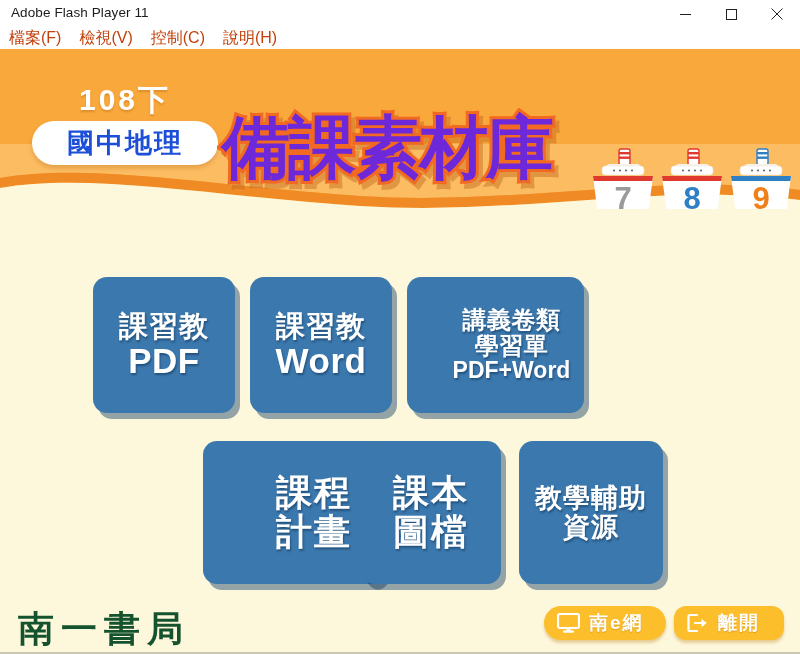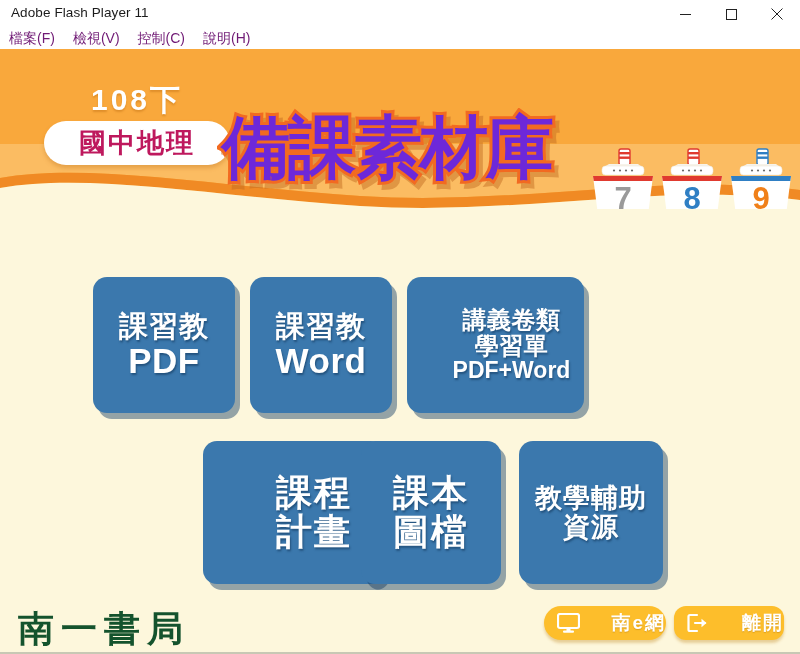--- a/index.html
+++ b/index.html
@@ -24,21 +24,21 @@
     width:46px;height:28px;display:flex;align-items:center;justify-content:center;
     cursor:default;
   }
   .winbtn svg{display:block;}
 
   .menubar{
     position:absolute;left:0;top:28px;width:800px;height:21px;
     background:#ffffff;display:flex;align-items:center;
   }
   .menuitem{
-    font-size:14px;color:#701a75;padding:0 9px;white-space:nowrap;cursor:default;
+    font-size:16px;color:#c2410c;padding:0 9px;white-space:nowrap;cursor:default;
   }
   .menuitem:first-child{padding-left:9px;}
 
   
   .stage{
     position:absolute;left:0;top:49px;width:800px;height:605px;
     background:#fdf7dc;overflow:hidden;
   }
   .stage-border-bottom{
     position:absolute;left:0;bottom:0;width:800px;height:2px;background:#c8c8b4;
@@ -47,33 +47,33 @@
   
   .header{
     position:absolute;left:0;top:0;width:800px;height:160px;overflow:hidden;
   }
   .header-fill{
     position:absolute;left:0;top:0;width:800px;height:160px;background:#f9a83c;
   }
   .header-wave{position:absolute;left:0;top:95px;width:800px;height:80px;}
 
   
-  .badge-block{position:absolute;left:22px;top:36px;width:230px;}
+  .badge-block{position:absolute;left:10px;top:36px;width:230px;}
   .term-label{
     text-align:center;font-size:30px;font-weight:bold;color:#ffffff;
     letter-spacing:3px;line-height:1;
     text-shadow:0 2px 2px rgba(190,110,20,.45);
   }
   .subject-pill{
     margin:6px auto 0;width:186px;height:44px;border-radius:24px;
     background:#ffffff;display:flex;align-items:center;justify-content:center;
     box-shadow:0 3px 4px rgba(185,110,25,.35);
   }
   .subject-text{
-    font-size:27px;font-weight:bold;color:#be185d;letter-spacing:2px;line-height:1;
+    font-size:27px;font-weight:bold;color:#1d4ed8;letter-spacing:2px;line-height:1;
   }
 
   
   .main-title{
     position:absolute;left:222px;top:64px;
     font-size:68px;font-weight:bold;line-height:1;letter-spacing:-2px;
     color:#6d28d9;white-space:nowrap;
     -webkit-text-stroke:6px #f26a21;
     paint-order:stroke fill;
     filter:drop-shadow(4px 5px 0 rgba(190,105,30,.45));
@@ -112,21 +112,21 @@
   
   .brand-logo{
     position:absolute;left:18px;top:556px;
     font-size:36px;font-weight:bold;color:#14532d;letter-spacing:7px;
     font-family:"DejaVu Serif","Liberation Serif",serif;
     white-space:nowrap;
   }
   .footer-btn{
     position:absolute;top:557px;height:34px;border-radius:18px;
     background:#fdbe2b;box-shadow:0 3px 3px rgba(190,130,20,.35);
-    display:flex;align-items:center;cursor:pointer;justify-content:space-between;
+    display:flex;align-items:center;cursor:pointer;
   }
   #btn-naner{left:544px;width:122px;}
   #btn-exit{left:674px;width:110px;border-radius:12px;}
   .fbtn-icon{margin-left:13px;display:flex;align-items:center;}
   .fbtn-label{
     margin-left:9px;font-size:19px;font-weight:bold;color:#ffffff;
     letter-spacing:2px;white-space:nowrap;
     text-shadow:0 1px 1px rgba(190,130,20,.5);
   }
 </style>

